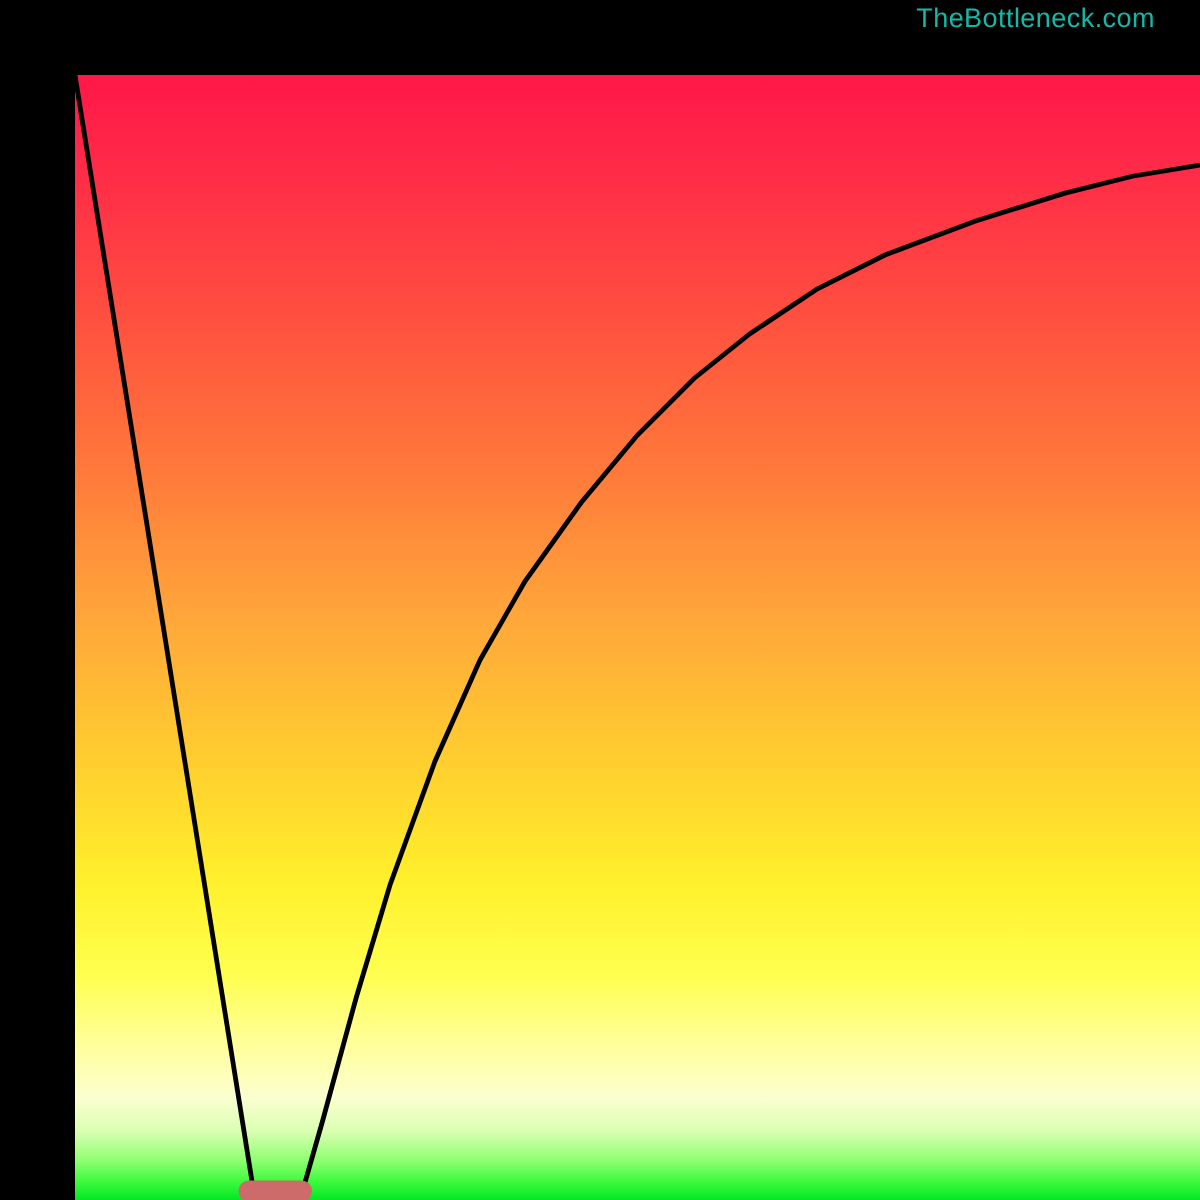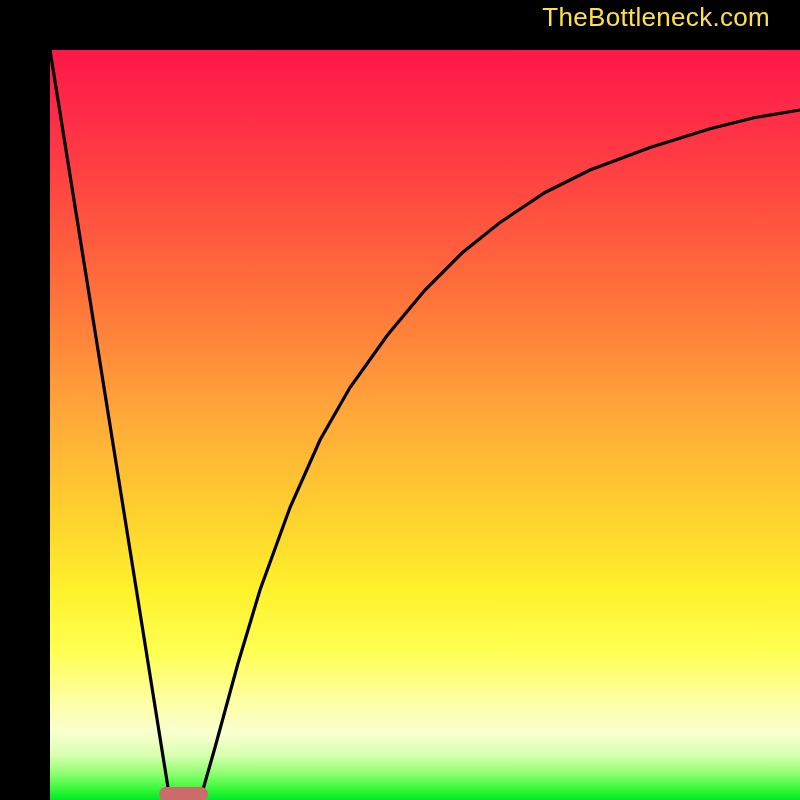--- a/index.html
+++ b/index.html
@@ -46,22 +46,22 @@
       #d8ffb0 94%,
       #8eff70 96.5%,
       #38f93a 98.5%,
       #00e824 100%
     );
   }
   .attribution {
     position: absolute;
     top: 2px;
     right: 30px;
-    color: #fde047;
-    font-size: 26px;
+    color: #14b8a6;
+    font-size: 18px;
     font-weight: 500;
     letter-spacing: 0.3px;
     user-select: none;
   }
   svg.curves {
     position: absolute;
     inset: 0;
   }
   .marker {
     position: absolute;

